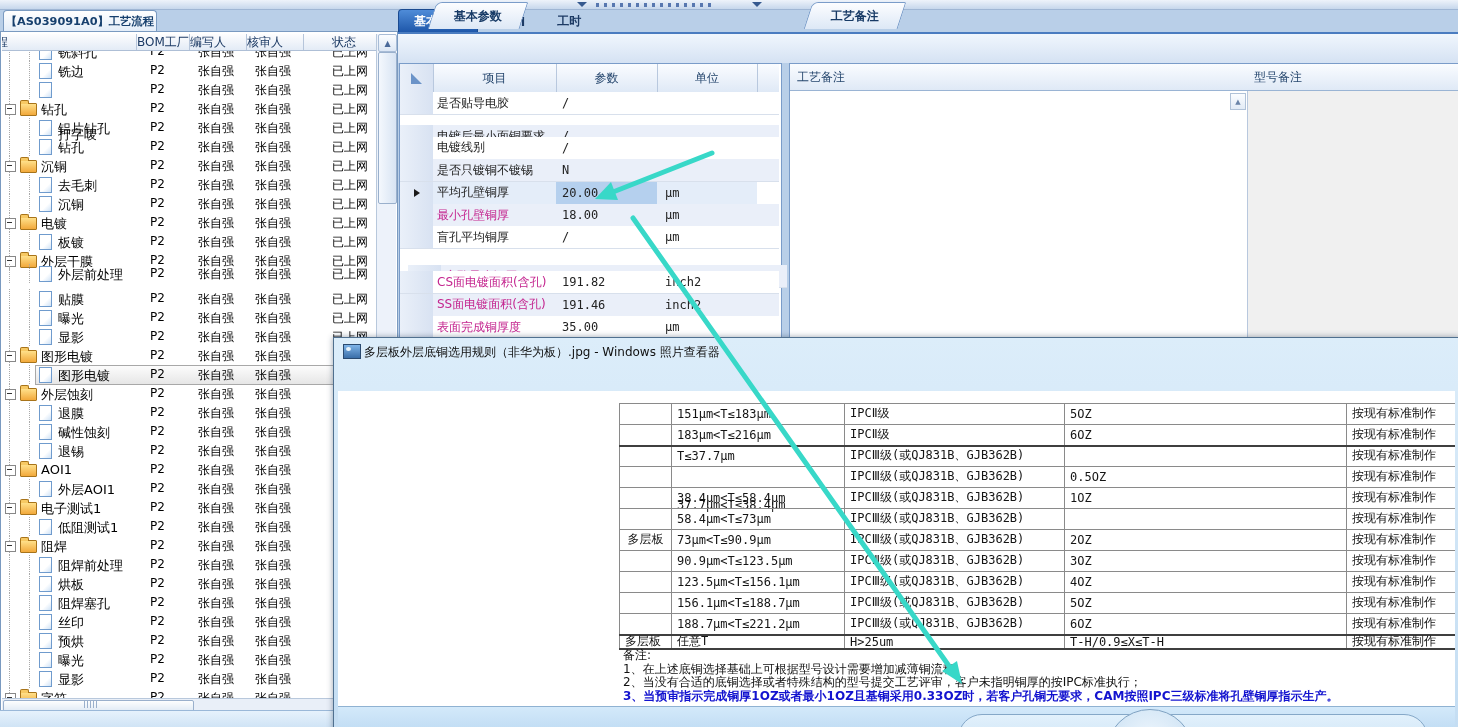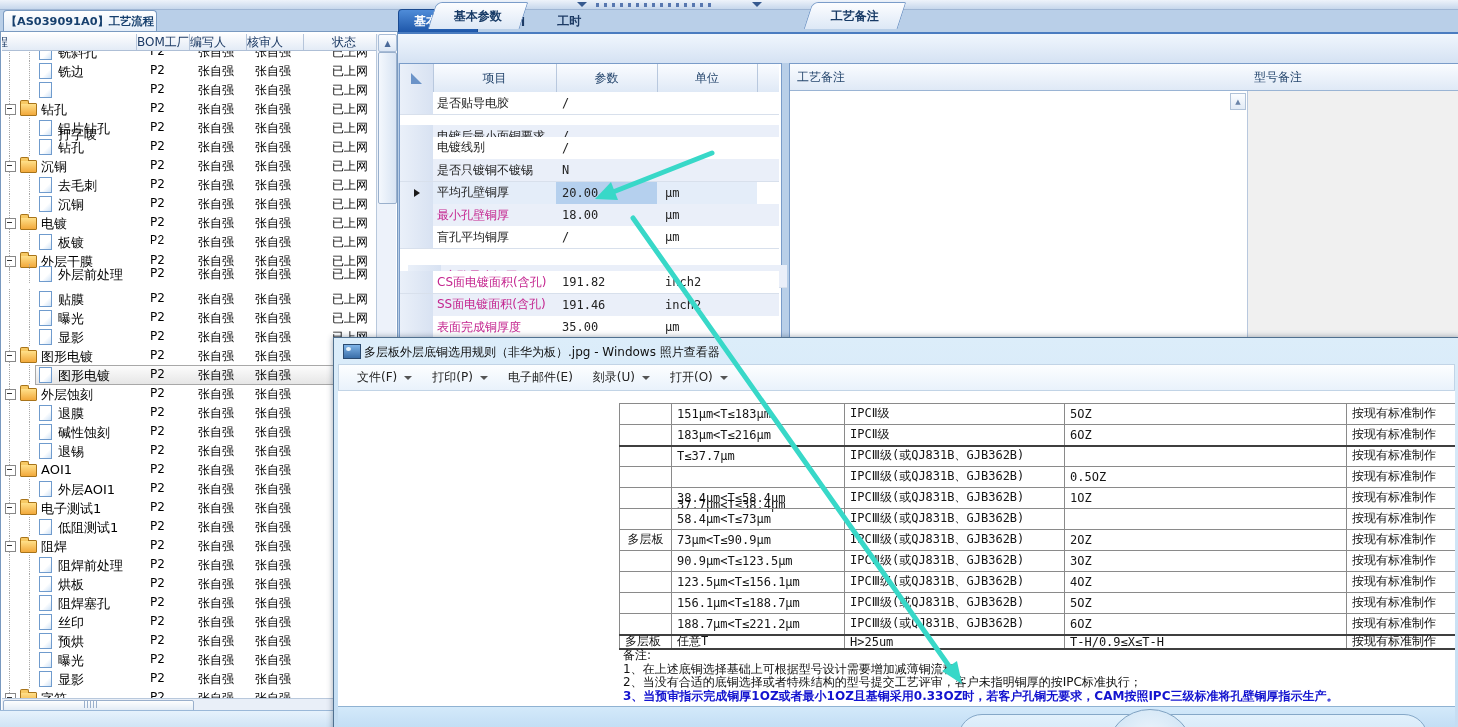--- a/index.html
+++ b/index.html
@@ -226,21 +226,21 @@
         <div class="tree-row" style="top: 171px;">
           <div class="vline" style="left: 7px;"></div>
           <div class="expander" style="left: 3px;"></div>
           <div class="ico-folder" style="left: 18px;"></div>
           <div class="lbl nw" style="left: 39px;">电镀</div>
           <div class="tcol nw" style="left: 148px;">P2</div>
           <div class="tcol nw" style="left: 196px;">张自强</div>
           <div class="tcol nw" style="left: 253px;">张自强</div>
           <div class="tcol nw" style="left: 330px;">已上网</div>
         </div>
-        <div class="tree-row" style="top: 190px; font-family: Liberation Mono, monospace;">
+        <div class="tree-row" style="top: 190px;">
           <div class="vline" style="left: 7px;"></div>
           <div class="vline" style="left: 27px;"></div>
           <div class="ico-doc" style="left: 37px;"></div>
           <div class="lbl nw" style="left: 56px;">板镀</div>
           <div class="tcol nw" style="left: 148px;">P2</div>
           <div class="tcol nw" style="left: 196px;">张自强</div>
           <div class="tcol nw" style="left: 253px;">张自强</div>
           <div class="tcol nw" style="left: 330px;">已上网</div>
         </div>
         <div class="tree-row" style="top: 209px;">
@@ -623,41 +623,20 @@
       </div>
     <div id="remark-body-right"></div>
     <div id="remark-sb">▲</div>
   </div>
 
   <div class="abs" id="status-strip"></div>
 
   <div class="abs" id="viewer">
     <div id="viewer-icon"></div>
     <div id="viewer-title" class="nw">多层板外层底铜选用规则（非华为板）.jpg - Windows 照片查看器</div>
-    <div id="viewer-menu">
-        <div class="menu-item">
-          <span>文件(F)</span>
-          <span class="menu-arrow"></span>
-        </div>
-        <div class="menu-item">
-          <span>打印(P)</span>
-          <span class="menu-arrow"></span>
-        </div>
-        <div class="menu-item">
-          <span>电子邮件(E)</span>
-        </div>
-        <div class="menu-item">
-          <span>刻录(U)</span>
-          <span class="menu-arrow"></span>
-        </div>
-        <div class="menu-item">
-          <span>打开(O)</span>
-          <span class="menu-arrow"></span>
-        </div>
-      </div>
     <div id="viewer-content">
       <div id="ptable">
           <div class="p-vline" style="left: 0px;"></div>
           <div class="p-vline" style="left: 52px;"></div>
           <div class="p-vline" style="left: 225px;"></div>
           <div class="p-vline" style="left: 445px;"></div>
           <div class="p-vline" style="left: 727px;"></div>
           <div class="p-hline" style="top: 0px;"></div>
           <div class="p-cell" style="left: 53px; width: 171px; top: 0px; height: 21px;">151μm&lt;T≤183μm</div>
           <div class="p-cell" style="left: 226px; width: 218px; top: 0px; height: 21px;">IPCⅡ级</div>

